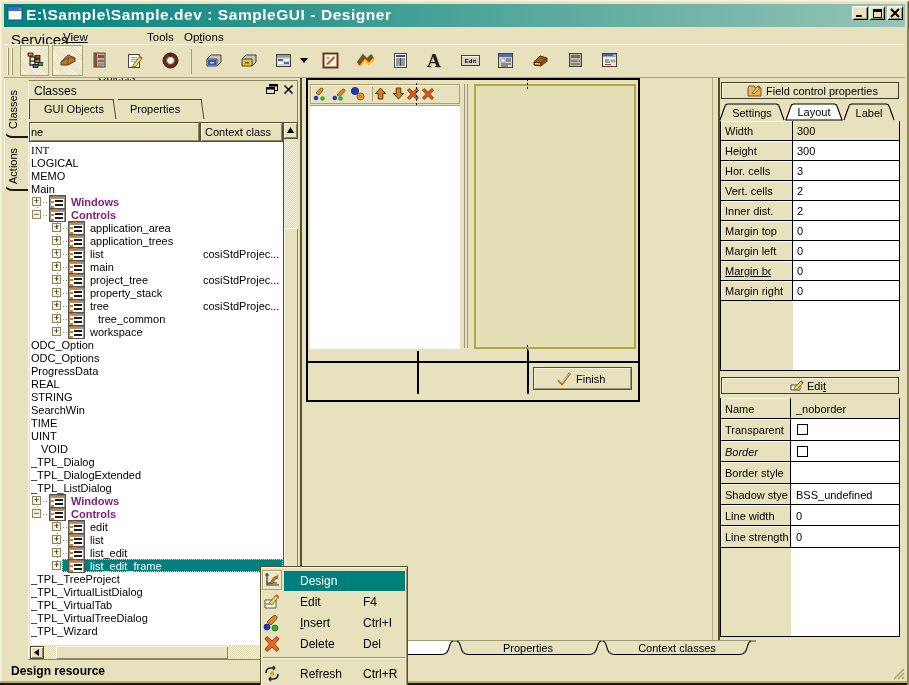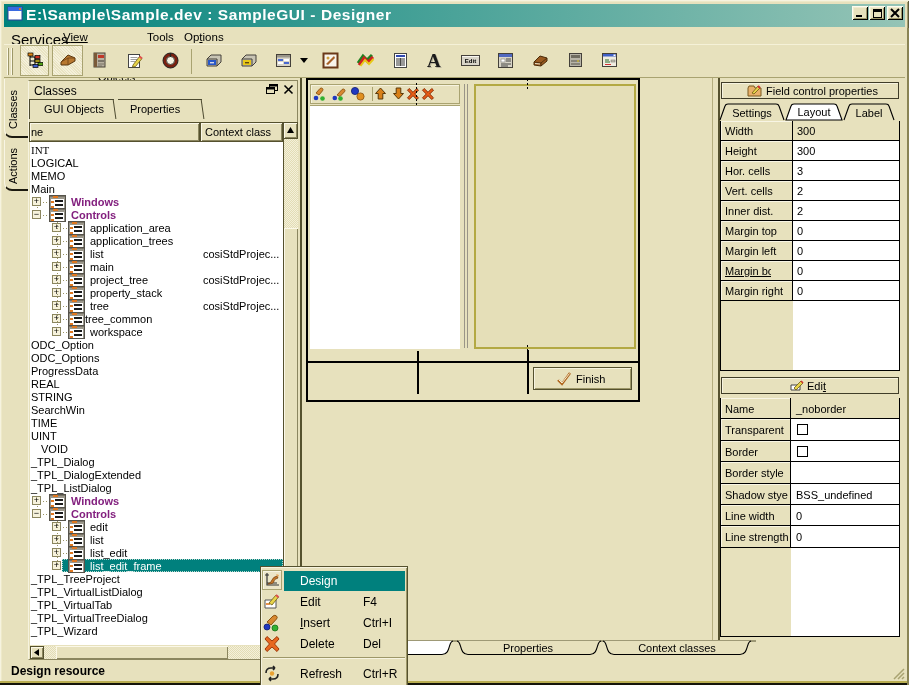--- a/index.html
+++ b/index.html
@@ -238,21 +238,21 @@
 <div class="fico" style="left:38px;top:144.0px;"></div>
 <div class="trow t11" style="top:144.5px;left:60px;">property_stack</div>
 <div class="pmbox" style="left:22px;top:159.0px;">+</div>
 <div class="abs" style="left:33px;top:164.0px;width:5px;height:1px;background-image:repeating-linear-gradient(90deg,#9a9464 0 1px,transparent 1px 3px);"></div>
 <div class="fico" style="left:38px;top:157.0px;"></div>
 <div class="trow t11" style="top:157.5px;left:60px;">tree</div>
 <div class="trow t11" style="top:157.5px;left:173px;">cosiStdProjec...</div>
 <div class="pmbox" style="left:22px;top:172.0px;">+</div>
 <div class="abs" style="left:33px;top:177.0px;width:5px;height:1px;background-image:repeating-linear-gradient(90deg,#9a9464 0 1px,transparent 1px 3px);"></div>
 <div class="fico" style="left:38px;top:170.0px;"></div>
-<div class="trow t11" style="top:170.5px;left:55px;">tree_common</div>
+<div class="trow t11" style="top:170.5px;left:68px;">tree_common</div>
 <div class="pmbox" style="left:22px;top:185.0px;">+</div>
 <div class="abs" style="left:33px;top:190.0px;width:5px;height:1px;background-image:repeating-linear-gradient(90deg,#9a9464 0 1px,transparent 1px 3px);"></div>
 <div class="fico" style="left:38px;top:183.0px;"></div>
 <div class="trow t11" style="top:183.5px;left:60px;">workspace</div>
 <div class="trow t11" style="top:196.5px;left:1px;">ODC_Option</div>
 <div class="trow t11" style="top:209.5px;left:1px;">ODC_Options</div>
 <div class="trow t11" style="top:222.5px;left:1px;">ProgressData</div>
 <div class="trow t11" style="top:235.5px;left:1px;">REAL</div>
 <div class="trow t11" style="top:248.5px;left:1px;">STRING</div>
 <div class="trow t11" style="top:261.5px;left:1px;">SearchWin</div>
@@ -437,21 +437,21 @@
 <div class="abs" style="left:721px;top:398.0px;width:69px;height:21.4px;background:#e7e1bd;border-bottom:1px solid #000;box-shadow:inset 1px 1px 0 #f8f5e4;"></div>
 <div class="abs" style="left:790px;top:398.0px;width:109px;height:21.4px;background:#e7e1bd;border-bottom:1px solid #000;border-left:1px solid #000;"></div>
 <div class="abs t11" style="left:725px;top:403.0px;width:64px;overflow:hidden;">Name</div>
 <div class="abs t11" style="left:796px;top:403.0px;">_noborder</div>
 <div class="abs" style="left:721px;top:419.4px;width:69px;height:21.4px;background:#e7e1bd;border-bottom:1px solid #000;box-shadow:inset 1px 1px 0 #f8f5e4;"></div>
 <div class="abs" style="left:790px;top:419.4px;width:109px;height:21.4px;background:#fff;border-bottom:1px solid #000;border-left:1px solid #000;"></div>
 <div class="abs t11" style="left:725px;top:424.4px;width:64px;overflow:hidden;">Transparent</div>
 <div class="abs" style="left:797px;top:424.4px;width:11px;height:11px;background:#fff;border:1px solid #000;"></div>
 <div class="abs" style="left:721px;top:440.8px;width:69px;height:21.4px;background:#e7e1bd;border-bottom:1px solid #000;box-shadow:inset 1px 1px 0 #f8f5e4;"></div>
 <div class="abs" style="left:790px;top:440.8px;width:109px;height:21.4px;background:#fff;border-bottom:1px solid #000;border-left:1px solid #000;"></div>
-<div class="abs t11" style="left:725px;top:445.8px;width:64px;overflow:hidden;">Border</div>
+<div class="abs t11" style="left:725px;top:445.8px;width:64px;overflow:hidden;font-style:italic;">Border</div>
 <div class="abs" style="left:797px;top:445.8px;width:11px;height:11px;background:#fff;border:1px solid #000;"></div>
 <div class="abs" style="left:721px;top:462.2px;width:69px;height:21.4px;background:#e7e1bd;border-bottom:1px solid #000;box-shadow:inset 1px 1px 0 #f8f5e4;"></div>
 <div class="abs" style="left:790px;top:462.2px;width:109px;height:21.4px;background:#fff;border-bottom:1px solid #000;border-left:1px solid #000;"></div>
 <div class="abs t11" style="left:725px;top:467.2px;width:64px;overflow:hidden;">Border style</div>
 <div class="abs" style="left:721px;top:483.6px;width:69px;height:21.4px;background:#e7e1bd;border-bottom:1px solid #000;box-shadow:inset 1px 1px 0 #f8f5e4;"></div>
 <div class="abs" style="left:790px;top:483.6px;width:109px;height:21.4px;background:#fff;border-bottom:1px solid #000;border-left:1px solid #000;"></div>
 <div class="abs t11" style="left:725px;top:488.6px;width:64px;overflow:hidden;">Shadow stye</div>
 <div class="abs t11" style="left:796px;top:488.6px;">BSS_undefined</div>
 <div class="abs" style="left:721px;top:505.0px;width:69px;height:21.4px;background:#e7e1bd;border-bottom:1px solid #000;box-shadow:inset 1px 1px 0 #f8f5e4;"></div>
 <div class="abs" style="left:790px;top:505.0px;width:109px;height:21.4px;background:#fff;border-bottom:1px solid #000;border-left:1px solid #000;"></div>

